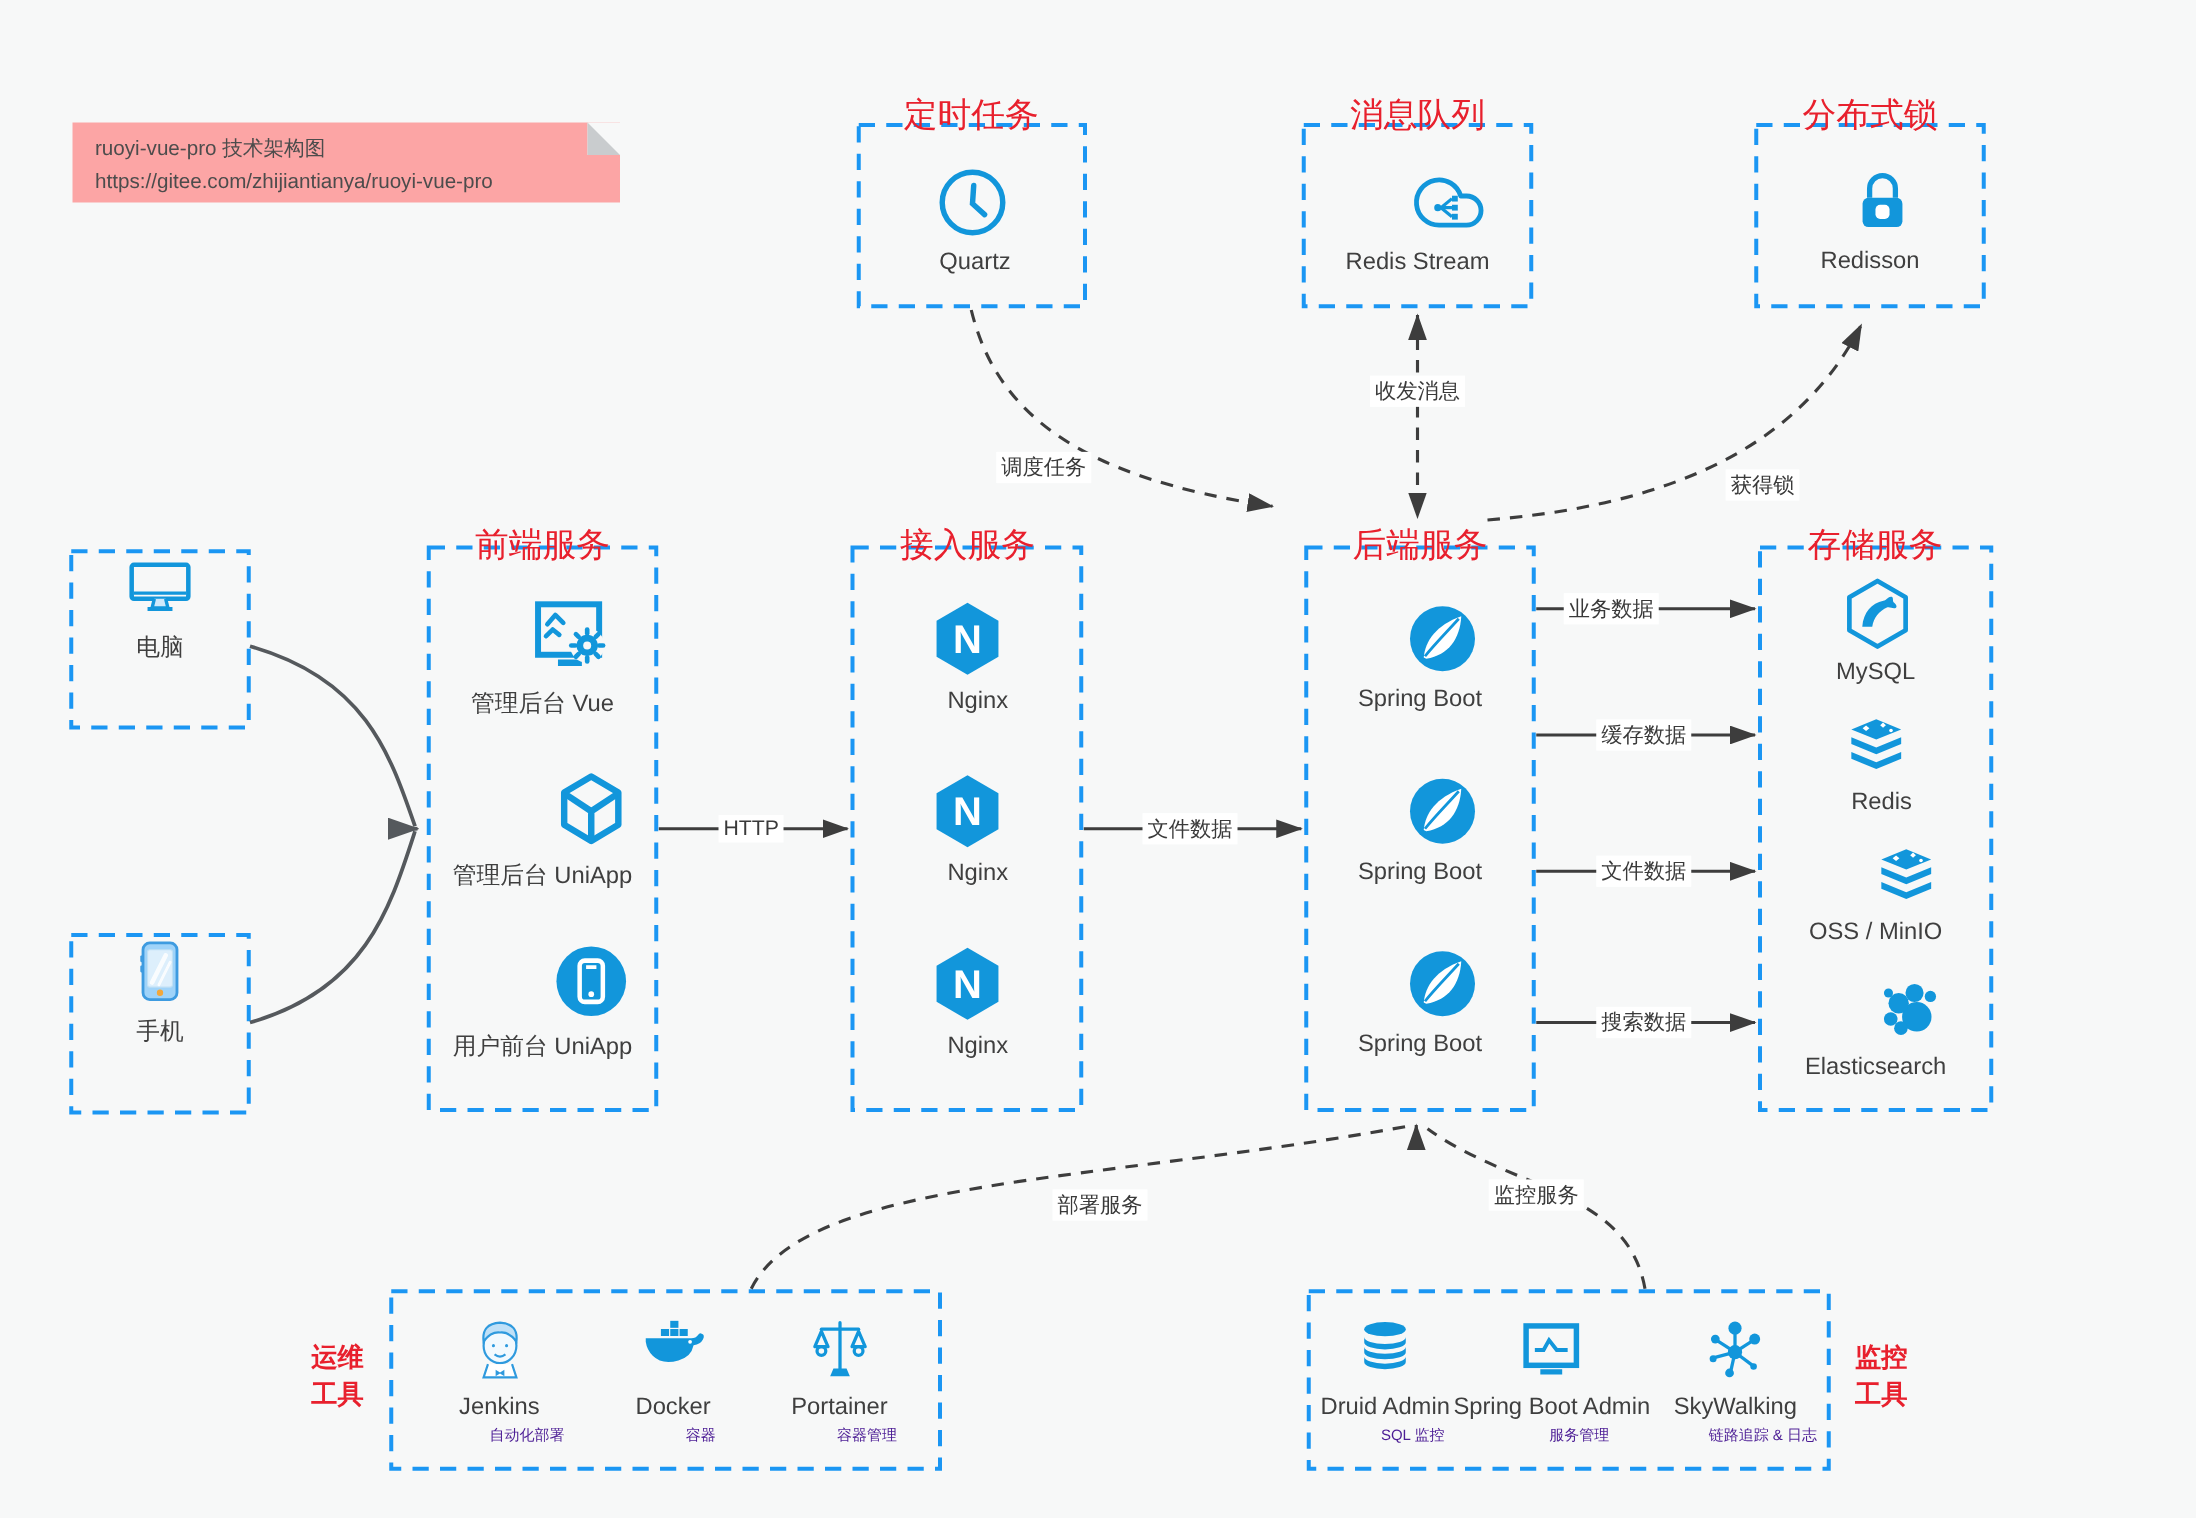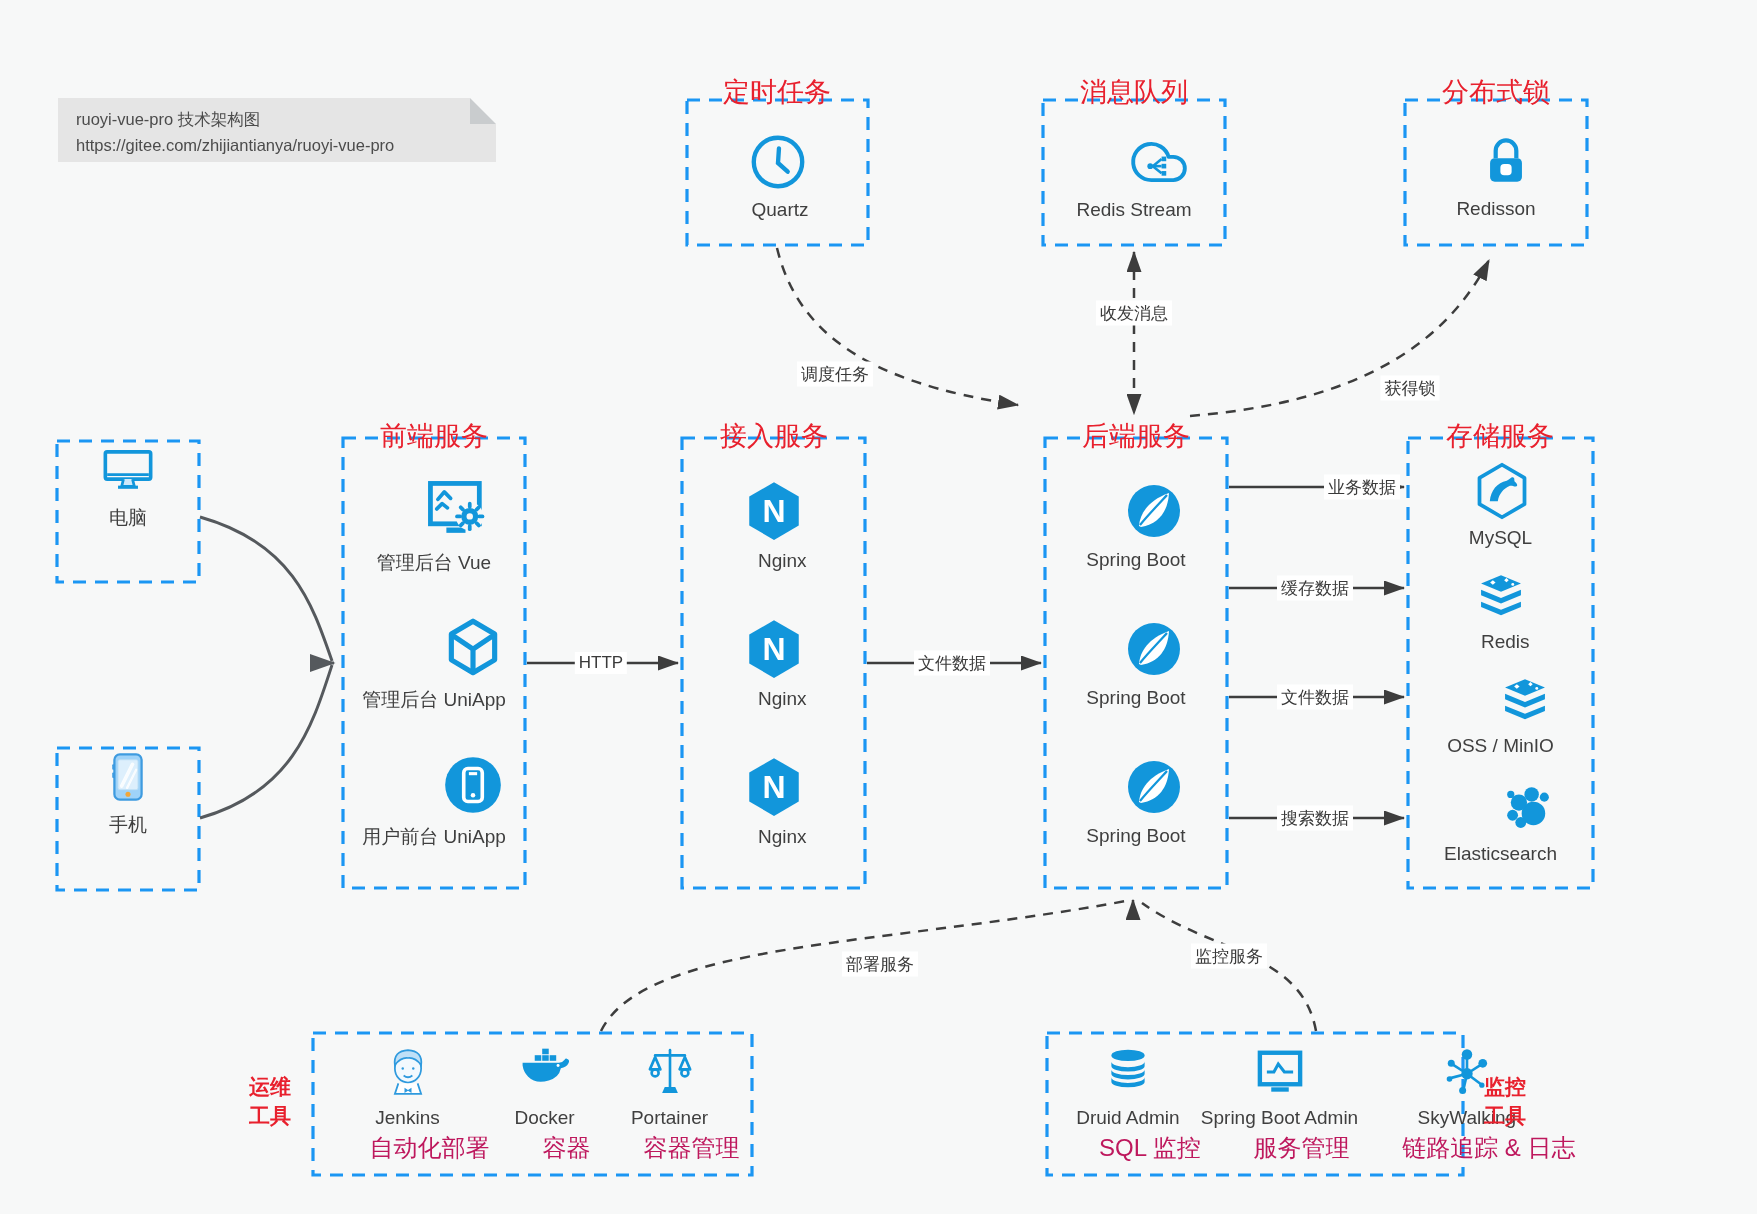--- a/index.html
+++ b/index.html
@@ -1,35 +1,35 @@
 <!DOCTYPE html>
 <html><head>
 <meta charset="utf-8">
 <style>
   html,body{margin:0;padding:0;background:#f7f8f8;}
   .stage{position:relative;width:1757px;height:1214px;background:#f7f8f8;
          font-family:"Liberation Sans",sans-serif;overflow:hidden;}
   .wires{position:absolute;left:0;top:0;z-index:1;}
-  .note{position:absolute;left:58px;top:98px;width:438px;height:64px;background:#e5e5e5;
+  .note{position:absolute;left:58px;top:98px;width:438px;height:64px;background:#fca5a5;
         z-index:2;padding:9px 0 0 18px;box-sizing:border-box;color:#4c4c4c;font-size:16.5px;line-height:1.55;}
   .note-fold{position:absolute;top:0;right:0;width:0;height:0;
         border-top:26px solid #f7f8f8;border-left:26px solid #c9ccce;}
   .group-title{position:absolute;transform:translateX(-50%);color:#e8202d;font-weight:normal;
         font-size:27px;white-space:nowrap;z-index:3;margin-top:24px;}
   .side-title{position:absolute;color:#e8202d;font-weight:bold;font-size:21px;line-height:1.4;
         text-align:center;z-index:3;}
   .panel{position:absolute;z-index:2;display:flex;flex-direction:column;align-items:center;
         justify-content:space-around;box-sizing:border-box;}
   .hpanel{position:absolute;z-index:2;display:flex;flex-direction:row;align-items:center;
         justify-content:space-around;box-sizing:border-box;}
   .svc{display:flex;flex-direction:column;align-items:flex-end;}
   .svc-label{margin-top:6px;font-size:19px;color:#3f3f3f;white-space:nowrap;}
   .tool{display:flex;flex-direction:column;align-items:center;}
   .tool-name{margin-top:7px;font-size:19px;color:#3f3f3f;white-space:nowrap;}
-  .tool-desc{margin-top:3px;font-size:24px;color:#be185d;white-space:nowrap;margin-left:44px;}
+  .tool-desc{margin-top:3px;font-size:12px;color:#4c1d95;white-space:nowrap;margin-left:44px;}
   .icon{display:block;}
   .icon svg{display:block;}
   .edge-label{position:absolute;transform:translate(-50%,-50%);background:#ffffff;color:#3a3a3a;
         font-size:17px;padding:1px 4px;white-space:nowrap;z-index:3;}
   .clientbox{position:absolute;z-index:2;display:flex;flex-direction:column;align-items:center;
         justify-content:flex-start;box-sizing:border-box;}
 </style>
 </head>
 <body>
 
@@ -440,21 +440,21 @@
           </g>
         </svg>
       </span>
       <div class="tool-name">SkyWalking</div>
       <div class="tool-desc">链路追踪 &amp; 日志</div>
     </div>
   </div>
 
   <div class="edge-label" style="left:601px;top:663px">HTTP</div>
   <div class="edge-label" style="left:952px;top:663px">文件数据</div>
-  <div class="edge-label" style="left:1362px;top:487px">业务数据</div>
+  <div class="edge-label" style="left:1289px;top:487px">业务数据</div>
   <div class="edge-label" style="left:1315px;top:588px">缓存数据</div>
   <div class="edge-label" style="left:1315px;top:697px">文件数据</div>
   <div class="edge-label" style="left:1315px;top:818px">搜索数据</div>
   <div class="edge-label" style="left:835px;top:374px">调度任务</div>
   <div class="edge-label" style="left:1134px;top:313px">收发消息</div>
   <div class="edge-label" style="left:1410px;top:388px">获得锁</div>
   <div class="edge-label" style="left:880px;top:964px">部署服务</div>
   <div class="edge-label" style="left:1229px;top:956px">监控服务</div>
 
 </div>

